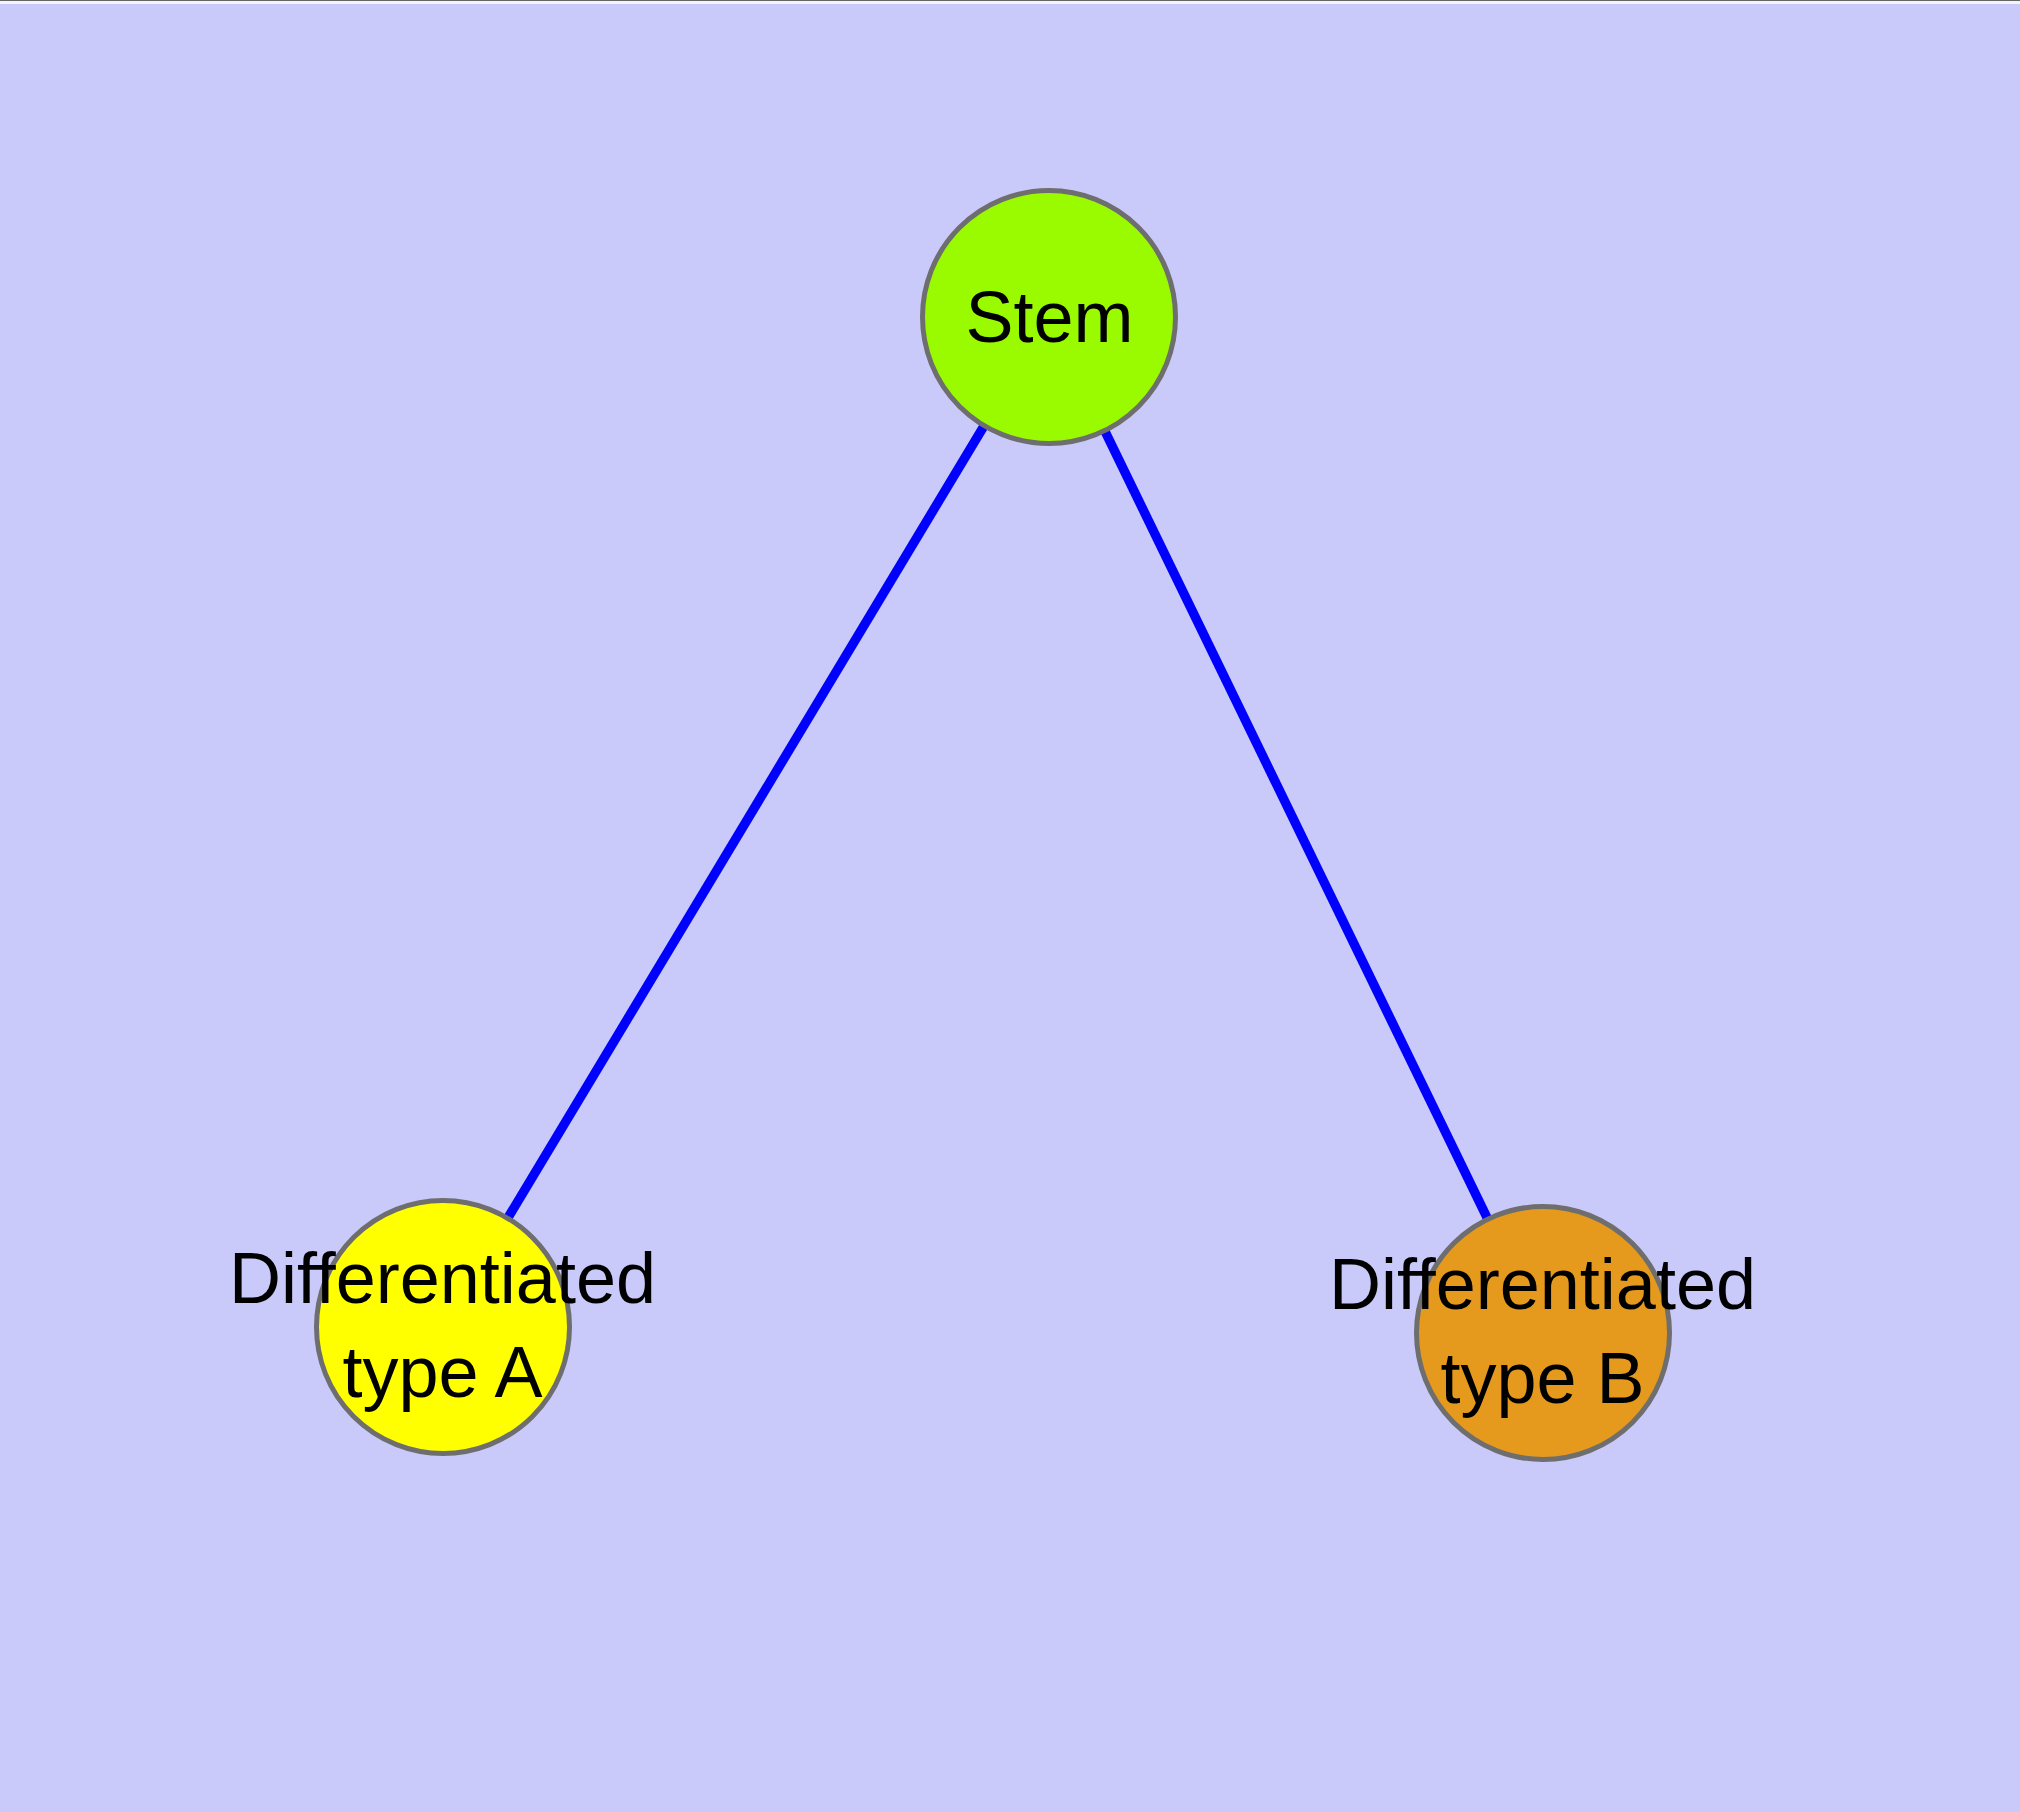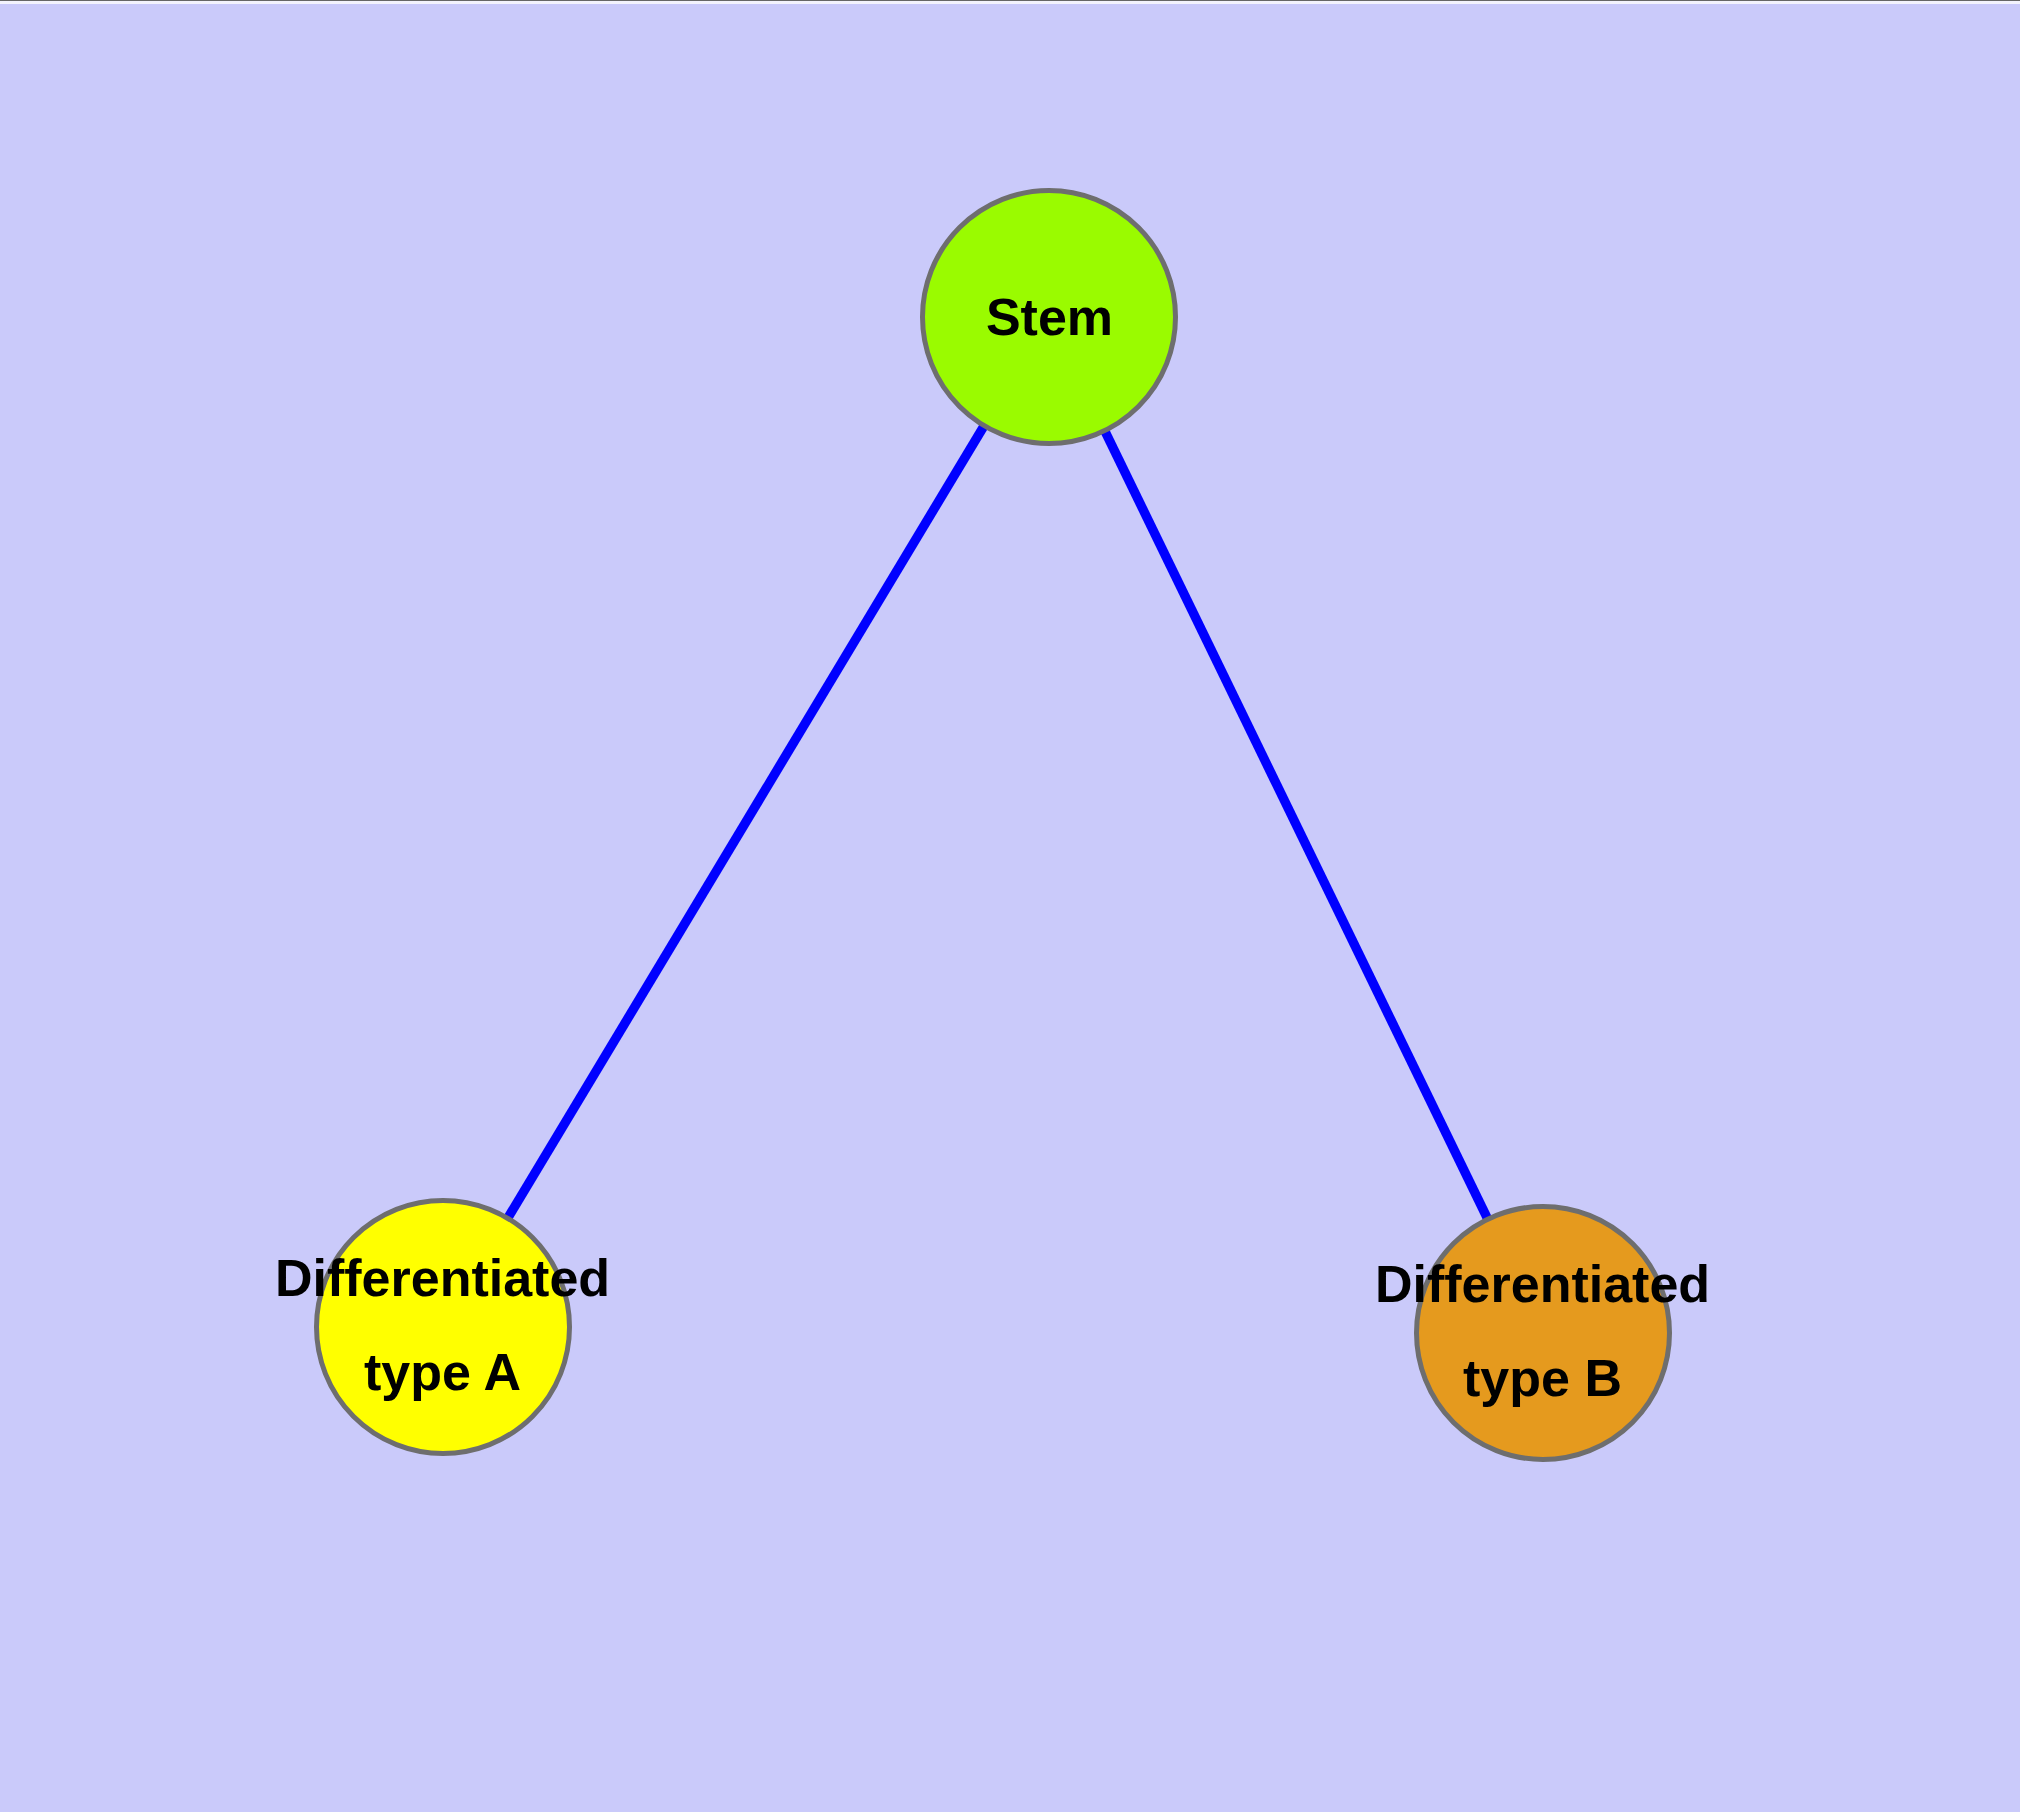--- a/index.html
+++ b/index.html
@@ -37,22 +37,22 @@
     border: 5.1px solid #6E6E6E;
     box-sizing: border-box;
   }
   .node-stem  { left: 920px; top: 188px; }
   .node-a     { left: 314px;  top: 1198px; }
   .node-b     { left: 1414px; top: 1204px; }
   .node-label {
     position: absolute;
     width: 1017px;
     text-align: center;
-    font-weight: bold;
-    font-size: 52px;
+    font-weight: normal;
+    font-size: 72px;
     line-height: 94px;
     color: #000000;
     white-space: nowrap;
   }
   .label-stem { left: 541px;  top: 270px;  }
   .label-a    { left: -66px;  top: 1231px; }
   .label-b    { left: 1034px; top: 1237px; }
 </style>
 </head>
 <body>

